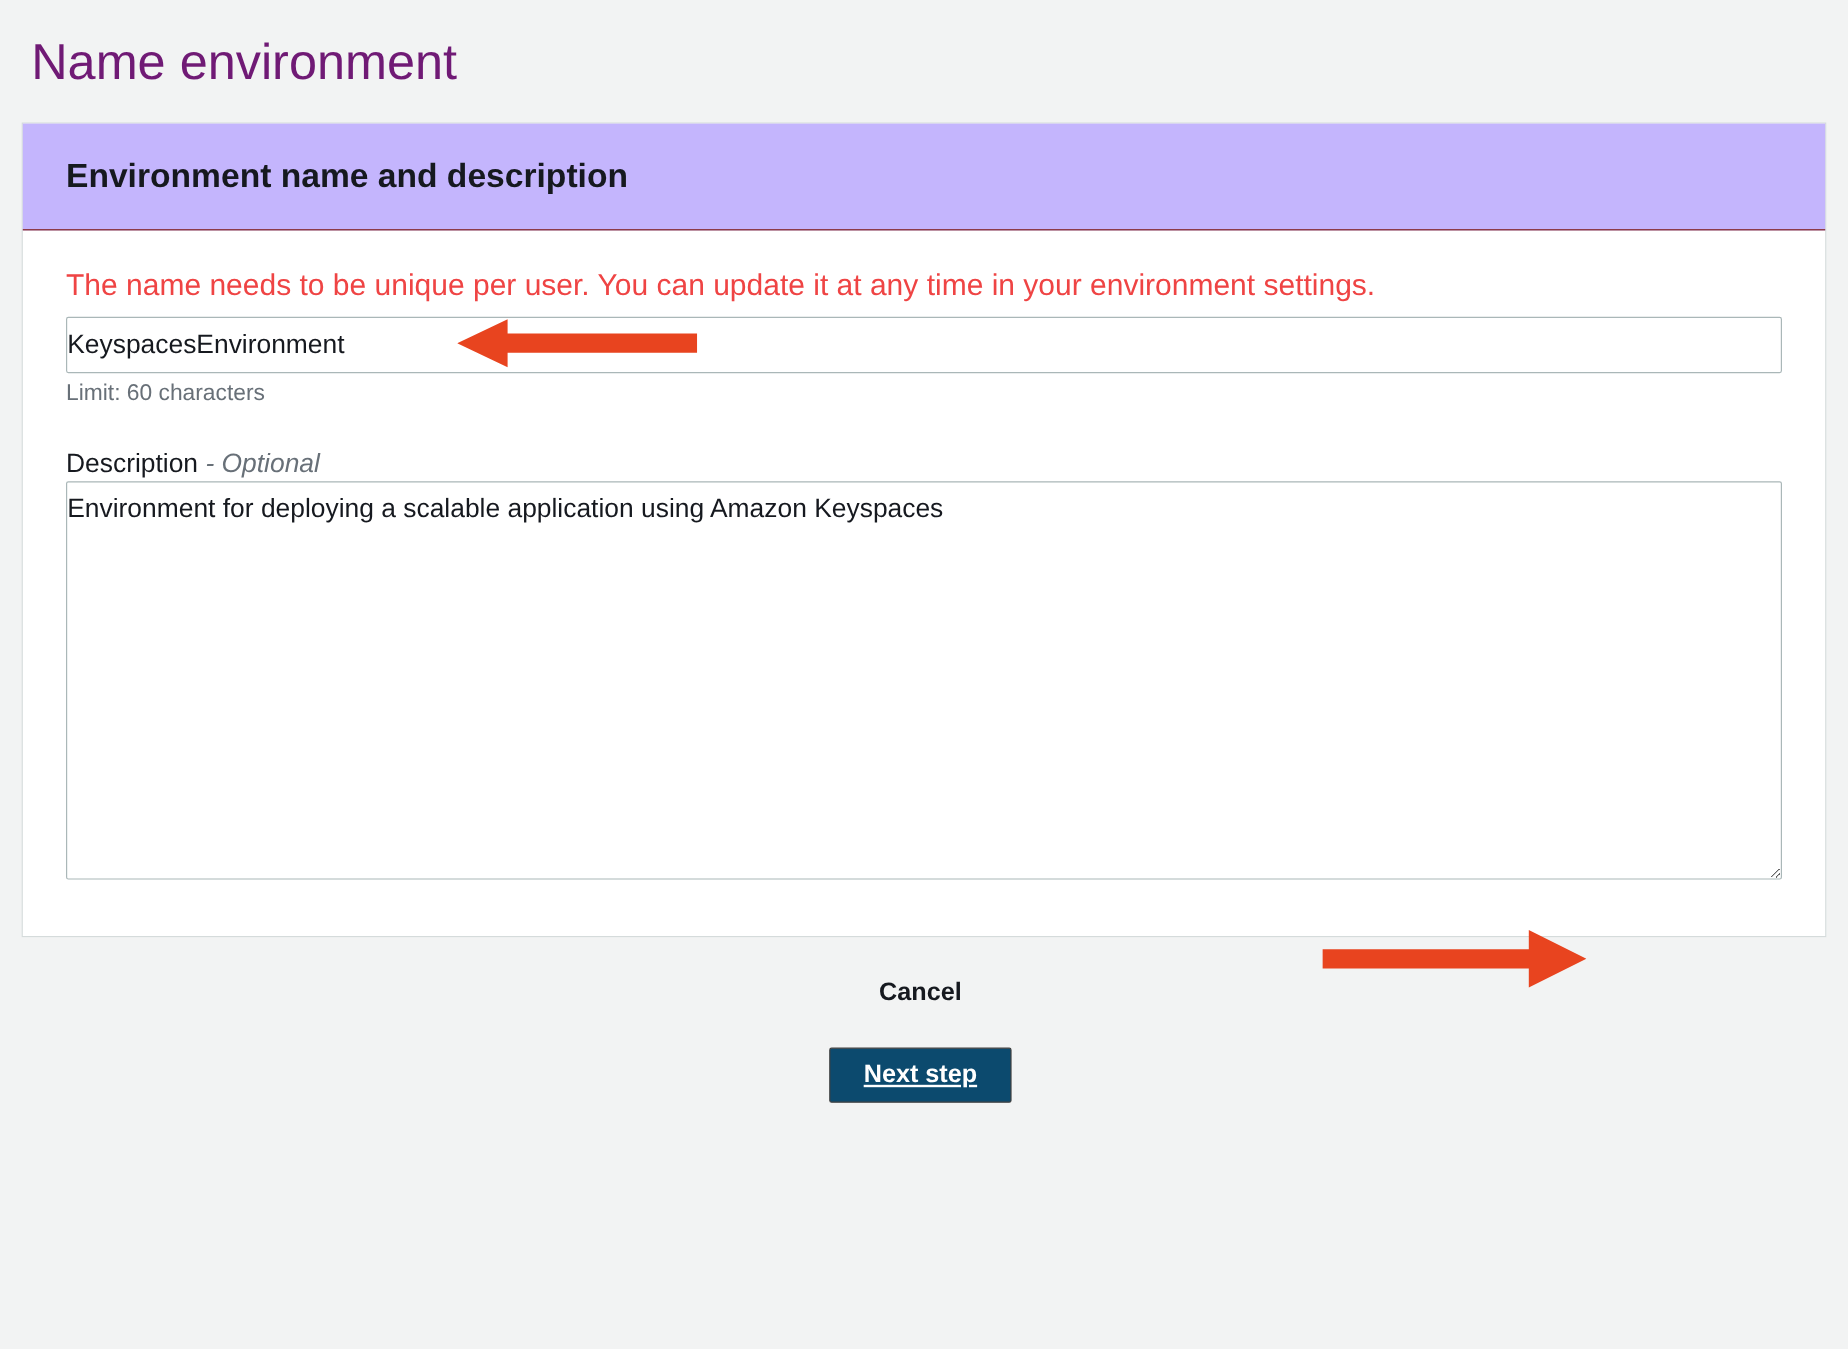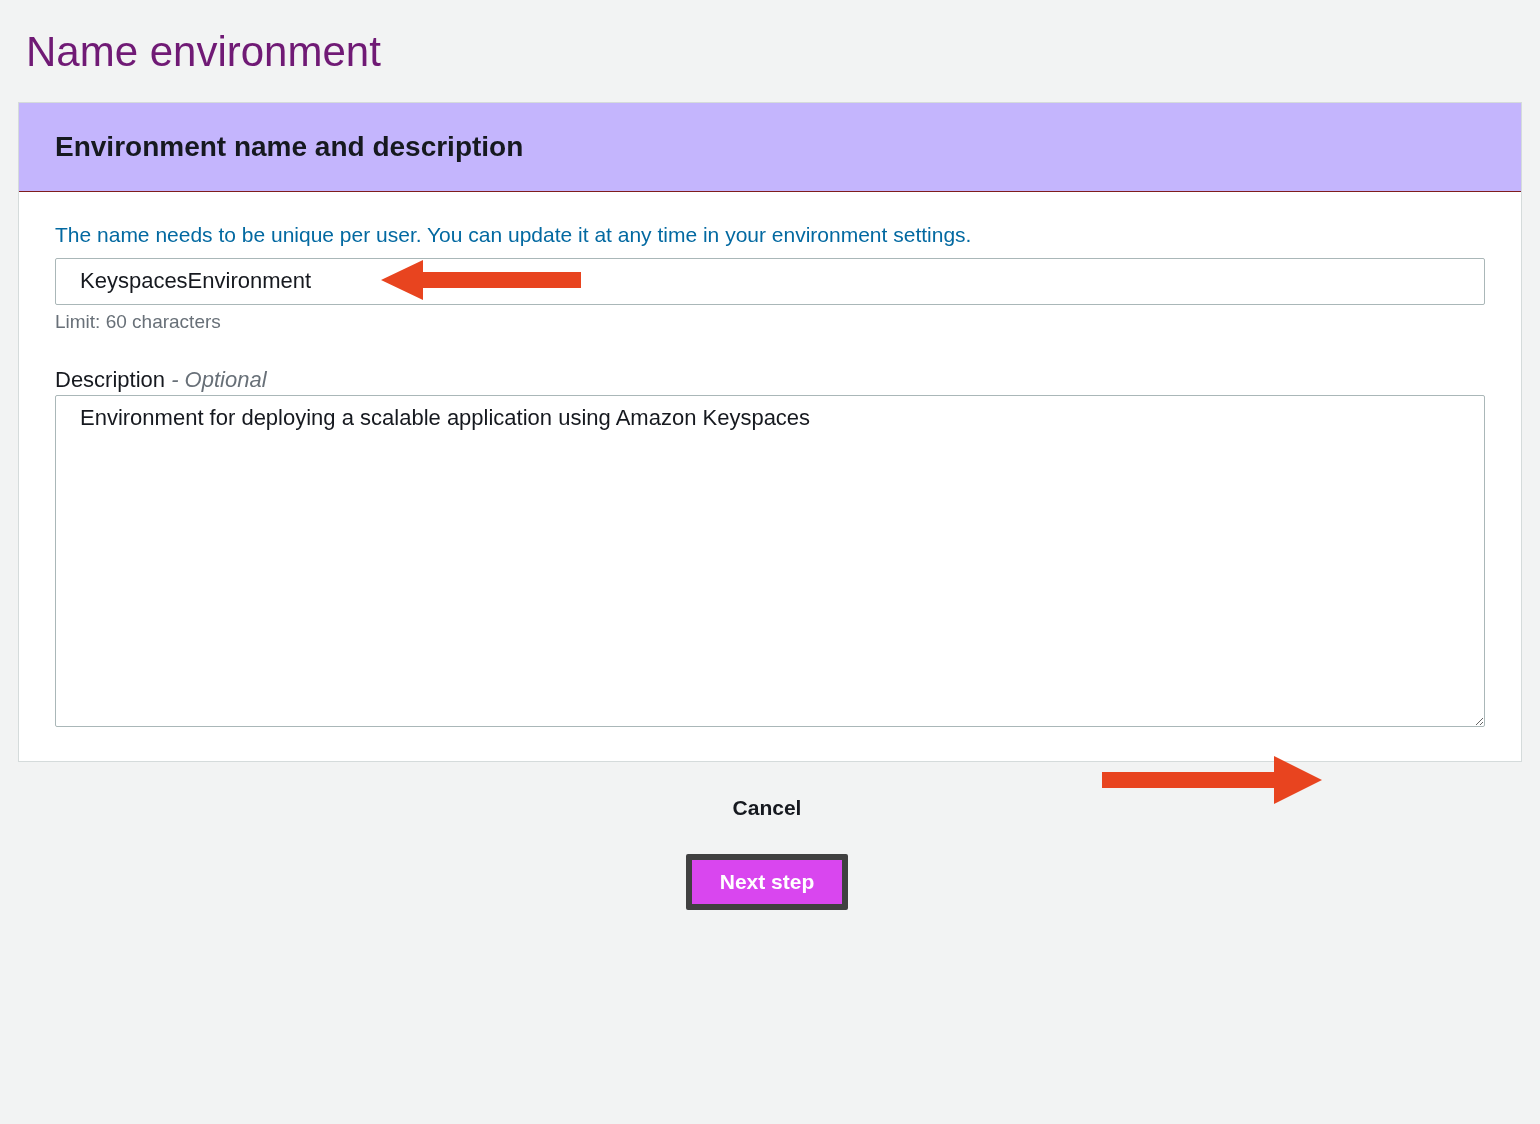--- a/index.html
+++ b/index.html
@@ -31,43 +31,43 @@
     }
     .panel-header h2 {
       font-size: 28px;
       font-weight: 700;
       color: #16191f;
     }
     .panel-body {
       padding: 28px 36px 30px 36px;
     }
     .form-group { margin-bottom: 34px; }
-    .form-group:last-child { margin-bottom: 0; }
+    .form-group:last-child { margin-bottom: 12px; }
     .field-label {
       font-size: 22px;
       font-weight: 400;
       color: #16191f;
       margin-bottom: 2px;
     }
     .field-label .optional {
       font-style: italic;
       color: #687078;
       font-weight: 400;
     }
     .field-desc {
-      font-size: 21px;
-      color: #0369a1;
+      font-size: 25px;
+      color: #ef4444;
       margin-bottom: 8px;
       line-height: 1.45;
     }
     .text-input {
       width: 100%;
       border: 1px solid #aab7b8;
       border-radius: 2px;
-      padding: 8px 24px;
+      padding: 8px 0;
       font-size: 22px;
       color: #16191f;
       font-family: inherit;
       line-height: 1.3;
     }
     textarea.text-input {
       height: 332px;
       resize: both;
     }
     .field-limit {
@@ -92,23 +92,24 @@
       padding: 10px 28px;
       border: none;
     }
     .btn-link {
       background: transparent;
       color: #16191f;
       font-weight: 700;
       padding: 10px 10px;
     }
     .btn-primary {
-      background: #d946ef;
+      background: #0c4a6e;
       color: #fff;
-      border: 6px solid #404040;
+      border: 1px solid #404040;
+      text-decoration: underline;
     }
     .arrow-svg {
       position: absolute;
       pointer-events: none;
     }
     .name-wrap { position: relative; }
     .arrow-name {
       left: 326px;
       top: -3px;
     }

